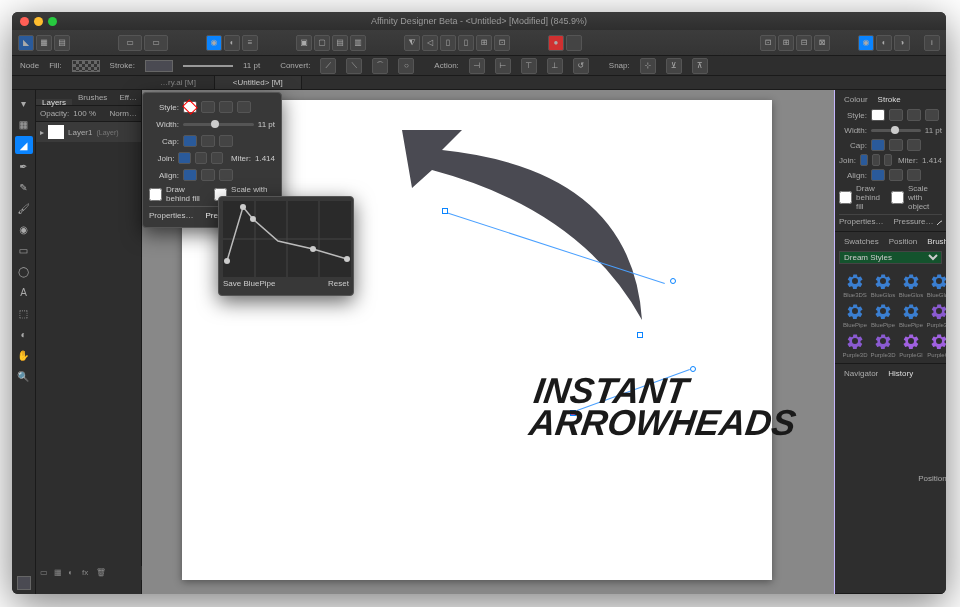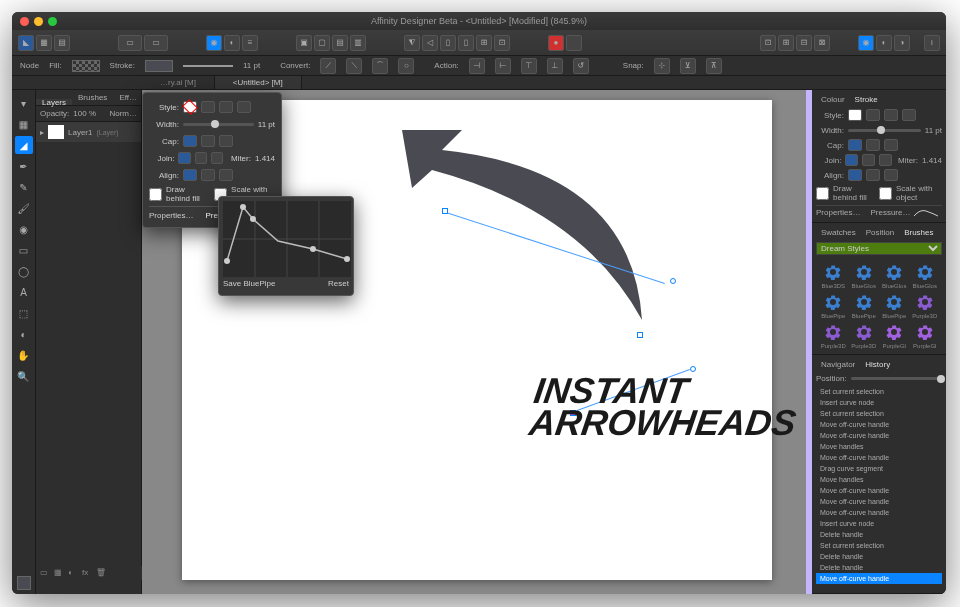--- a/index.html
+++ b/index.html
@@ -42,33 +42,33 @@
 .popup { position: absolute; left: 130px; top: 80px; width: 140px; background: #383838; border: 1px solid #555; border-radius: 4px; box-shadow: 0 6px 20px rgba(0,0,0,0.6); font-size: 8px; color: #ccc; z-index: 10; padding: 4px 6px; }
 .popup-row { display: flex; align-items: center; gap: 4px; margin: 3px 0; min-height: 14px; }
 .popup-label { width: 30px; text-align: right; }
 .mini-btn { width: 14px; height: 12px; background: #444; border: 1px solid #555; border-radius: 2px; cursor: pointer; }
 .mini-btn.sel { background: #2a5a9a; }
 .slider-track { flex: 1; height: 3px; background: #555; border-radius: 2px; position: relative; }
 .slider-thumb { position: absolute; width: 8px; height: 8px; background: #ccc; border-radius: 50%; top: -2.5px; }
 .pressure-popup { position: absolute; left: 206px; top: 184px; width: 136px; height: 100px; background: #383838; border: 1px solid #555; border-radius: 4px; box-shadow: 0 6px 20px rgba(0,0,0,0.6); z-index: 11; padding: 4px; font-size: 8px; color: #ccc; }
 .pressure-graph { width: 128px; height: 76px; background: #2a2a2a; position: relative; margin-bottom: 2px; }
 .pressure-footer { display: flex; justify-content: space-between; }
-.rightpanel { width: 140px; background: #2e2e2e; border-left: 6px solid #c4b5fd; font-size: 8px; color: #aaa; display: flex; flex-direction: column; }
+.rightpanel { width: 112px; background: #2e2e2e; border-left: 1px solid #c4b5fd; font-size: 8px; color: #aaa; display: flex; flex-direction: column; }
 .rp-section { border-bottom: 1px solid #1a1a1a; padding: 2px 4px; }
 .rp-tabs { display: flex; height: 14px; }
 .rp-tab { padding: 0 5px; display: flex; align-items: center; cursor: pointer; }
 .rp-tab.active { color: #ddd; }
 .stroke-panel .row { display: flex; align-items: center; gap: 4px; margin: 3px 0; min-height: 12px; }
 .stroke-panel .lbl { width: 28px; text-align: right; }
 .styles-grid { display: grid; grid-template-columns: repeat(4,1fr); gap: 2px; padding: 3px; }
 .style-item { text-align: center; }
 .style-swatch { width: 26px; height: 22px; display: flex; align-items: center; justify-content: center; margin: 0 auto; }
 .gear-svg { width: 18px; height: 18px; }
 .style-label { font-size: 6px; color: #888; }
-.history-panel { flex: 1; overflow: hidden; display: flex; flex-direction: column; }
+.history-panel { flex: 1; overflow: hidden; display: flex; flex-direction: row; }
 .history-list { overflow-y: auto; flex: 1; }
 .hist-item { padding: 2px 4px; font-size: 7px; color: #aaa; cursor: pointer; }
 .hist-item.sel { background: #0a84ff; color: #fff; }
 .footer-icons { height: 14px; background: #2e2e2e; display: flex; align-items: center; padding: 0 4px; gap: 4px; }
 .footer-icons .ico { width: 10px; height: 10px; color: #888; font-size: 8px; }
 </style>
 </head>
 <body>
 
 <div class="window">
@@ -148,21 +148,21 @@
     <div class="btn">⟋</div>
     <div class="btn">⟍</div>
     <div class="btn">⌒</div>
     <div class="btn">○</div>
     <span style="margin-left:10px">Action:</span>
     <div class="btn">⊣</div>
     <div class="btn">⊢</div>
     <div class="btn">⊤</div>
     <div class="btn">⊥</div>
     <div class="btn">↺</div>
-    <span style="margin-left:24px">Snap:</span>
+    <span style="margin-left:10px">Snap:</span>
     <div class="btn">⊹</div>
     <div class="btn">⊻</div>
     <div class="btn">⊼</div>
   </div>
 
   <div class="tabbar">
     <div class="doctab">…ry.ai [M]</div>
     <div class="doctab active">&lt;Untitled&gt; [M]</div>
     <span style="position:absolute;left:50%;transform:translateX(-50%);top:80px;font-size:7px;color:#666">Flipping objects [M]</span>
   </div>
@@ -364,21 +364,21 @@
         </div>
       </div>
 
       <div class="rp-section">
         <div class="rp-tabs">
           <div class="rp-tab">Swatches</div>
           <div class="rp-tab">Position</div>
           <div class="rp-tab active">Brushes</div>
         </div>
         <div class="row" style="margin:3px 0">
-          <select style="width:100%;background:#4d7c0f;border:1px solid #444;color:#ccc;font-size:8px">
+          <select style="width:100%;background:#14532d;border:1px solid #444;color:#ccc;font-size:8px">
             <option>Dream Styles</option>
           </select>
         </div>
         <div class="styles-grid" id="styles-grid">
             <div class="style-item">
               <div class="style-swatch">
                 <svg class="gear-svg" viewBox="0 0 24 24">
                   <path fill="#3a7ed0" d="M12,8a4,4 0 1,0 0,8a4,4 0 1,0 0,-8M19.4,13c0,.3-.1.7-.1,1l2.1,1.6c.2.1.2.4.1.6l-2,3.5c-.1.2-.4.3-.6.2l-2.5-1c-.5.4-1.1.7-1.7.9l-.4,2.6c0,.2-.2.4-.5.4h-4c-.2,0-.4-.2-.5-.4l-.4-2.6c-.6-.2-1.2-.6-1.7-.9l-2.5,1c-.2.1-.5,0-.6-.2l-2-3.5c-.1-.2-.1-.5.1-.6L4.7,14c0-.3-.1-.7-.1-1s0-.7.1-1L2.6,10.4c-.2-.1-.2-.4-.1-.6l2-3.5c.1-.2.4-.3.6-.2l2.5,1c.5-.4,1.1-.7,1.7-.9l.4-2.6c0-.2.2-.4.5-.4h4c.2,0,.4.2.5.4l.4,2.6c.6.2,1.2.6,1.7.9l2.5-1c.2-.1.5,0,.6.2l2,3.5c.1.2.1.5-.1.6L19.3,12c0,.3.1.7.1,1z"></path>
                 </svg>
               </div>

